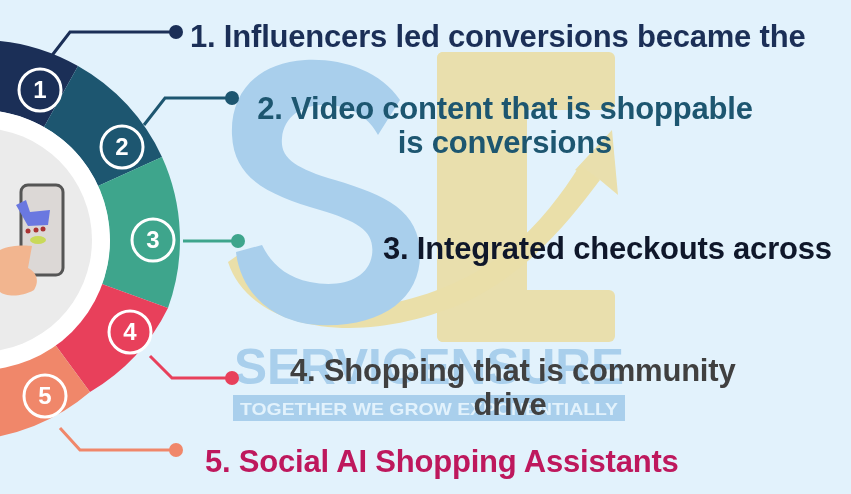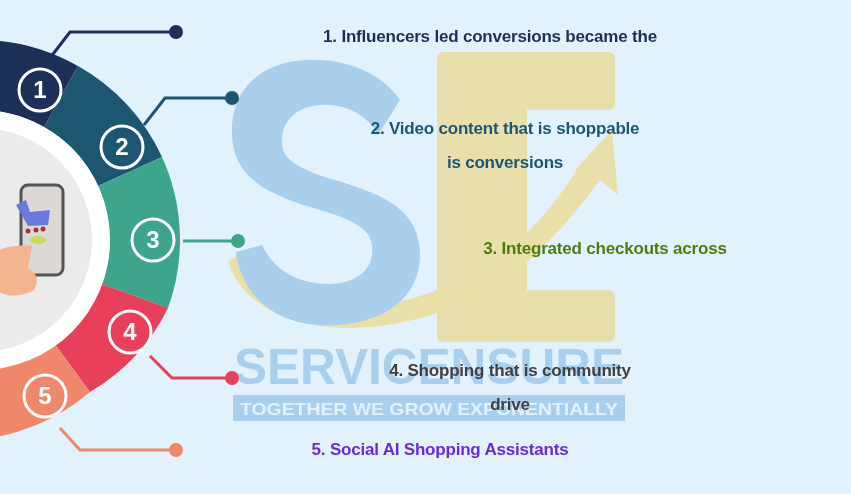--- a/index.html
+++ b/index.html
@@ -1,18 +1,18 @@
 <!DOCTYPE html>
 <html><head>
 <meta charset="utf-8">
 <style>
   html, body { margin:0; padding:0; }
   body { width:851px; height:494px; overflow:hidden; background:#e2f2fc; font-family:"Liberation Sans", sans-serif; position:relative; }
   #stage { position:absolute; left:0; top:0; width:851px; height:494px; }
-  .label { position:absolute; font-weight:bold; font-size:17px; line-height:34px; text-align:center; white-space:nowrap; letter-spacing:-0.2px; }
+  .label { position:absolute; font-weight:bold; font-size:31px; line-height:34px; text-align:center; white-space:nowrap; letter-spacing:-0.2px; }
   .wm-text { position:absolute; font-weight:bold; }
 </style>
 </head>
 <body>
 
 <div id="stage">
 
   <svg width="851" height="494" style="position:absolute;left:0;top:0">
 
     <g fill="#eadfa9" opacity="0.95">
@@ -77,28 +77,28 @@
 
   <div class="wm-text" style="left:19px;top:76px;width:42px;text-align:center;color:#fff;font-size:24px;">1</div>
   <div class="wm-text" style="left:101px;top:133px;width:42px;text-align:center;color:#fff;font-size:24px;">2</div>
   <div class="wm-text" style="left:132px;top:226px;width:42px;text-align:center;color:#fff;font-size:24px;">3</div>
   <div class="wm-text" style="left:109px;top:318px;width:42px;text-align:center;color:#fff;font-size:24px;">4</div>
   <div class="wm-text" style="left:24px;top:382px;width:42px;text-align:center;color:#fff;font-size:24px;">5</div>
 
   <div class="label" style="left:190px;top:20px;width:600px;color:#1b2f57;">
     <div>1. Influencers led conversions became the</div>
   </div>
-  <div class="label" style="left:255px;top:112px;width:500px;color:#1d5670;">
+  <div class="label" style="left:255px;top:92px;width:500px;color:#1d5670;">
     <div>2. Video content that is shoppable</div>
     <div>is conversions</div>
   </div>
-  <div class="label" style="left:383px;top:232px;width:444px;color:#4d7c0f;">
+  <div class="label" style="left:383px;top:232px;width:444px;color:#0f172a;">
     <div>3. Integrated checkouts across</div>
   </div>
   <div class="label" style="left:290px;top:354px;width:440px;color:#404040;">
     <div>4. Shopping that is community</div>
     <div>drive</div>
   </div>
-  <div class="label" style="left:205px;top:433px;width:470px;color:#6d28d9;">
+  <div class="label" style="left:205px;top:445px;width:470px;color:#be185d;">
     <div>5. Social AI Shopping Assistants</div>
   </div>
 
 </div>
 
 </body></html>

